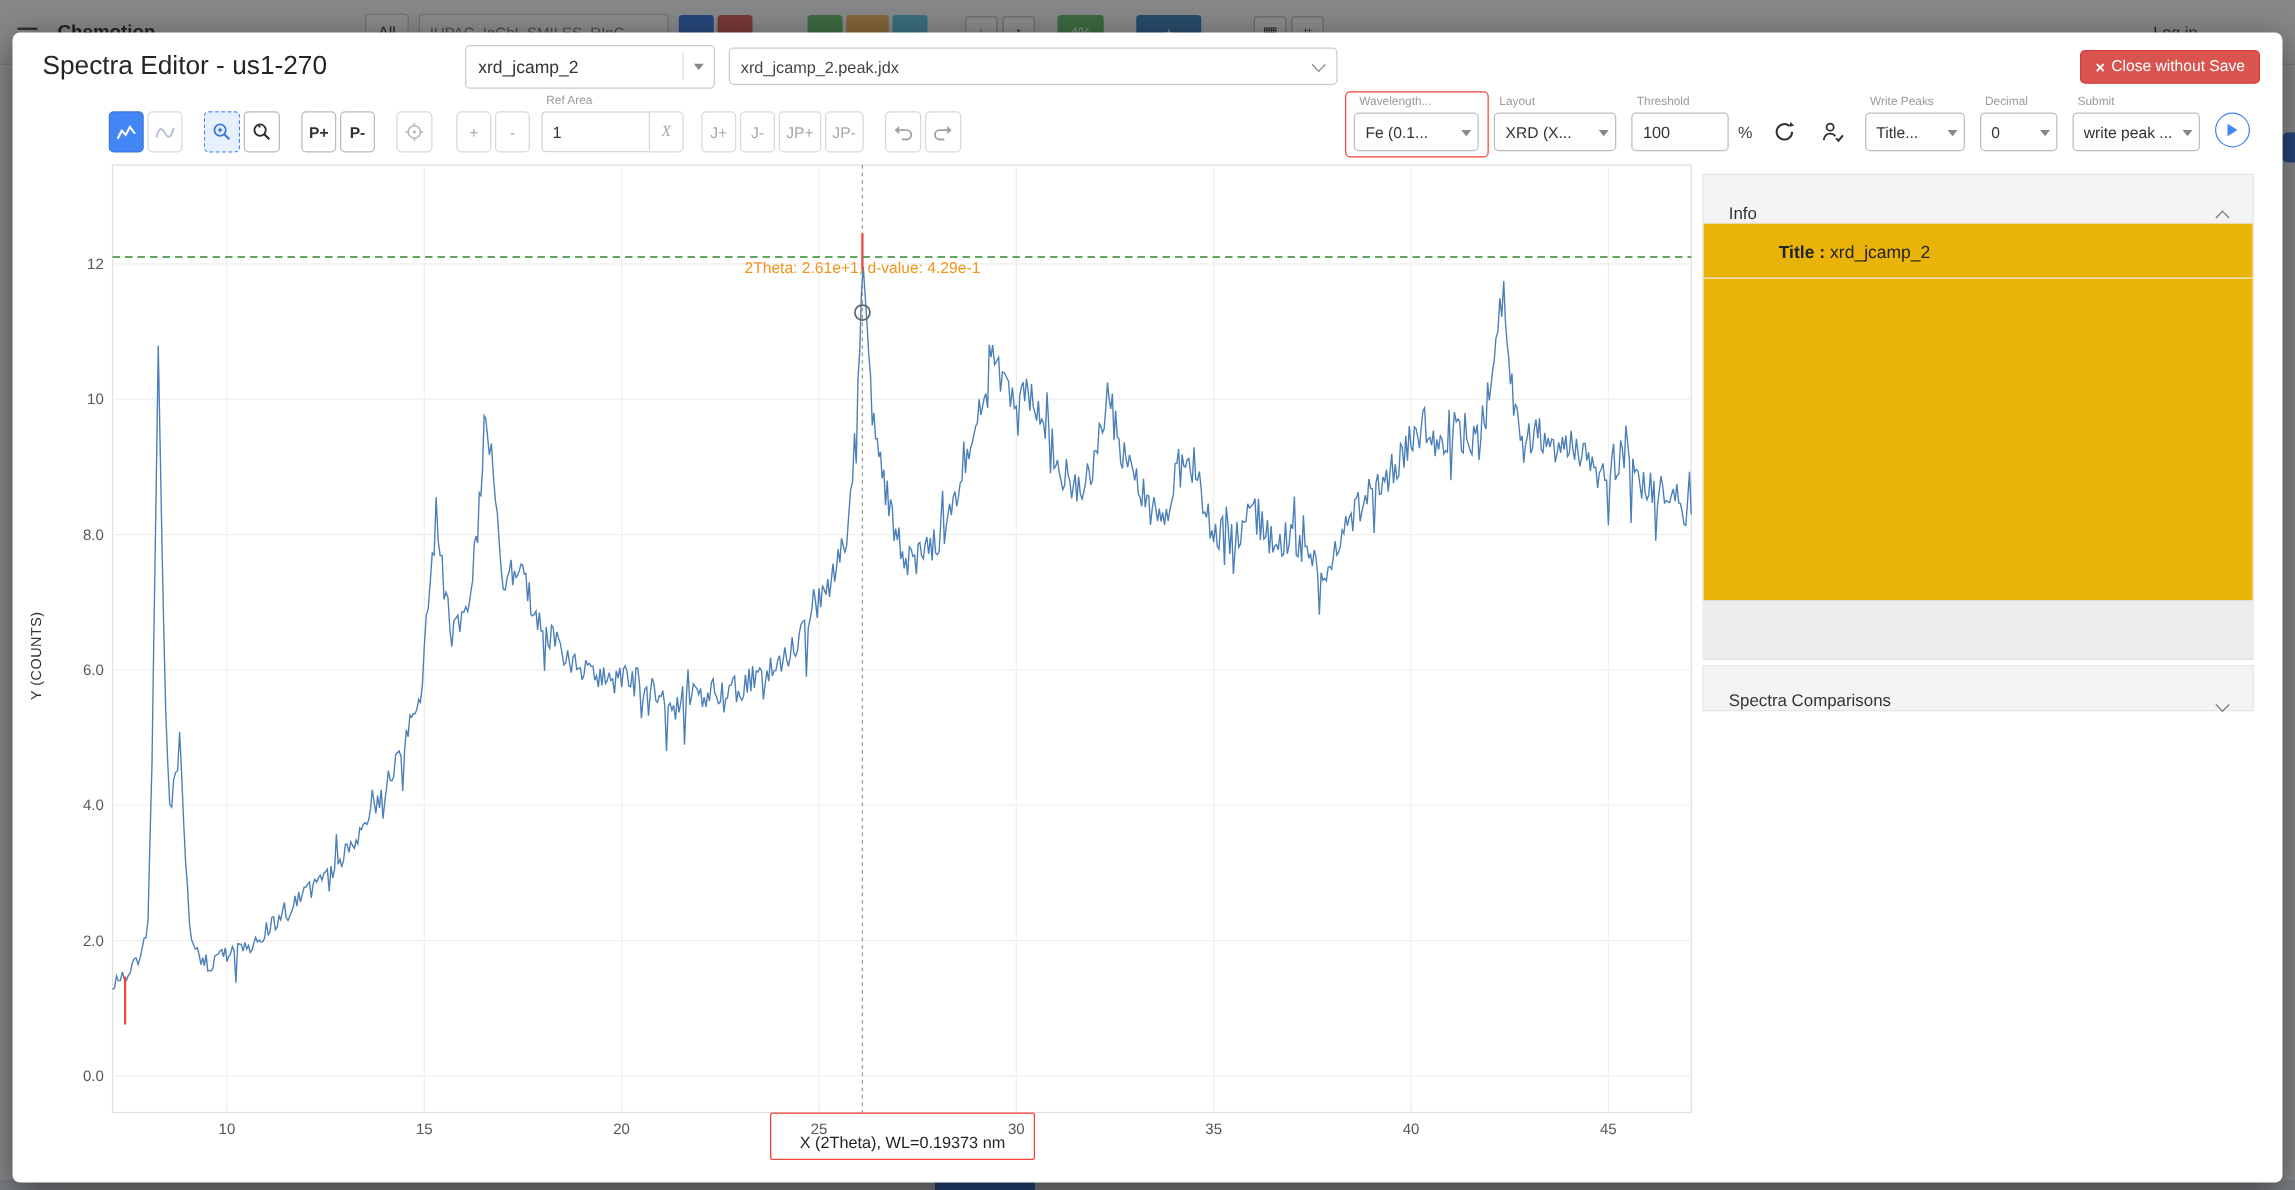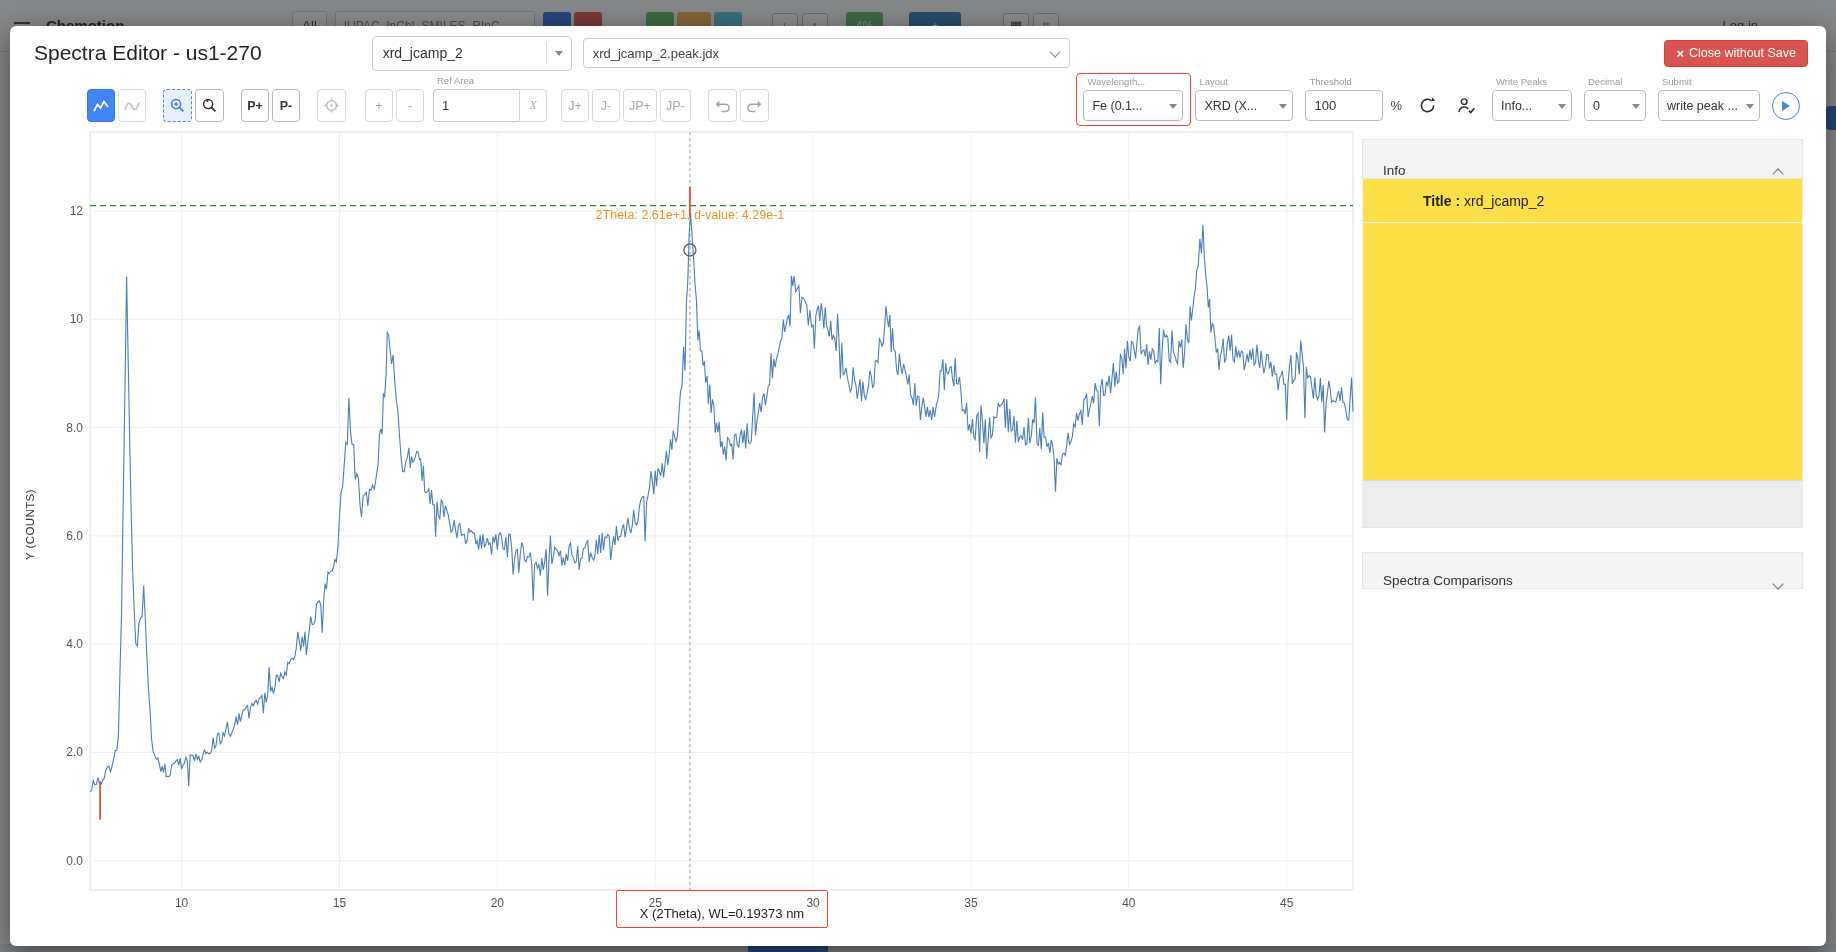--- a/index.html
+++ b/index.html
@@ -59,21 +59,21 @@
   .tbtn.dis{border-color:#d9d9d9;color:#a8a8a8;font-weight:normal;cursor:default}
   .tbtn.itl{font-style:italic;font-family:"Liberation Serif",serif}
   .bgp{display:flex}
   .bgp .tbtn{margin-right:3px}
   .gap{margin-left:14px}
   .gap2{margin-left:19px}
   .ref-wrap{position:relative;display:flex;margin-left:6px}
   .flabel{position:absolute;top:-13px;left:4px;font-size:9.5px;color:#9a9a9a;white-space:nowrap;background:transparent;line-height:1}
   .ref-input{width:86px;height:33px;border:1px solid #c9c9c9;border-right:none;border-radius:4px 0 0 4px;padding:0 8px;font-size:13px;color:#333}
   .xbtn{border-radius:0 4px 4px 0}
-  .tb-right{display:flex;align-items:center;margin-left:auto;gap:12px}
+  .tb-right{display:flex;align-items:flex-start;margin-left:auto;gap:12px}
   .lab-ctrl{position:relative}
   .sselect{height:31px;border:1px solid #bdbdbd;border-radius:4px;background:#fff;display:flex;align-items:center;padding:0 18px 0 8px;font-size:12.5px;color:#333;position:relative;cursor:pointer;white-space:nowrap}
   .sselect .caret{position:absolute;right:5px;top:13px}
   .w-wl{width:100px}.w-ly{width:98px}.w-wp{width:80px}.w-dc{width:62px}.w-sb{width:102px}
   .th-input{width:78px;height:31px;border:1px solid #bdbdbd;border-radius:4px;padding:0 8px;font-size:13px;color:#333}
   .th-unit{font-size:13px;color:#444;margin-left:2px}
   .icon-btn{width:27px;height:30px;border:none;background:transparent;display:flex;align-items:center;justify-content:center;cursor:pointer}
   .play-btn{width:28px;height:28px;border-radius:50%;border:1.6px solid #4285f4;background:#fff;display:flex;align-items:center;justify-content:center;cursor:pointer;flex:none}
   .tri{width:0;height:0;border:5px solid transparent;border-left:8px solid #4285f4;margin-left:5px}
   .wl-wrap{position:relative}
@@ -83,25 +83,25 @@
   .content{position:relative;height:812px}
   .chart-wrap{position:absolute;left:0;top:0;width:1360px;height:812px}
   .ylab{position:absolute;left:14px;top:432px;transform:rotate(-90deg);transform-origin:left top;font-size:11.5px;color:#333;letter-spacing:.4px;white-space:nowrap}
   #plot-svg{position:absolute;left:40px;top:0}
   svg text{font-family:"Liberation Sans",sans-serif}
   .xlab-box{position:absolute;left:606px;top:762px;width:212px;height:38px;border:1.6px solid #f44336;border-radius:2px;display:flex;align-items:flex-end;justify-content:center;padding-bottom:6px;font-size:13px;color:#222;background:transparent}
 
   .sidebar{position:absolute;left:1352px;top:11px;width:441px}
   .sb-header{height:40px;background:#f4f4f4;border:1px solid #e6e6e6;display:flex;align-items:flex-end;padding:0 20px;font-size:13.5px;color:#333;cursor:pointer}
   .sb-header .chev{margin-left:auto;border-color:#777}
-  .sb-body{background:#fde047;border-left:1px solid #f0f0f0;border-right:1px solid #f0f0f0;height:301px}
+  .sb-body{background:#eab308;border-left:1px solid #f0f0f0;border-right:1px solid #f0f0f0;height:301px}
   .title-row{padding:14px 0 13px 60px;font-size:14px;color:#222;border-bottom:1px solid #eee}
   .title-row b{margin-right:4px}
   .sb-footer{height:48px;background:#ececec;border-top:1px solid #ddd;border-bottom:1px solid #e2e2e2}
-  .sb-header.cmp{margin-top:24px;height:37px}
+  .sb-header.cmp{margin-top:4px;height:37px}
 </style>
 </head>
 <body>
 
 <div class="underlay">
   <div class="topbar">
     <div class="hamburger">
         <span></span>
         <span></span>
         <span></span>
@@ -253,21 +253,21 @@
       <button class="icon-btn">
         <svg viewBox="0 0 20 18" width="19" height="17">
             <circle cx="7.5" cy="5" r="3" fill="none" stroke="#2f2f2f" stroke-width="1.5"></circle>
             <path d="M2 16c.6-3.6 2.8-5.5 5.5-5.5 1.8 0 3.4.8 4.4 2.2" fill="none" stroke="#2f2f2f" stroke-width="1.5"></path>
             <path d="M12.5 14.5l2 2 3.8-4.5" fill="none" stroke="#2f2f2f" stroke-width="1.7"></path>
           </svg>
       </button>
       <div class="lab-ctrl">
         <span class="flabel">Write Peaks</span>
         <div class="sselect w-wp">
-          <span>Info...</span>
+          <span>Title...</span>
           <span class="caret"></span>
         </div>
       </div>
       <div class="lab-ctrl">
         <span class="flabel">Decimal</span>
         <div class="sselect w-dc">
           <span>0</span>
           <span class="caret"></span>
         </div>
       </div>

